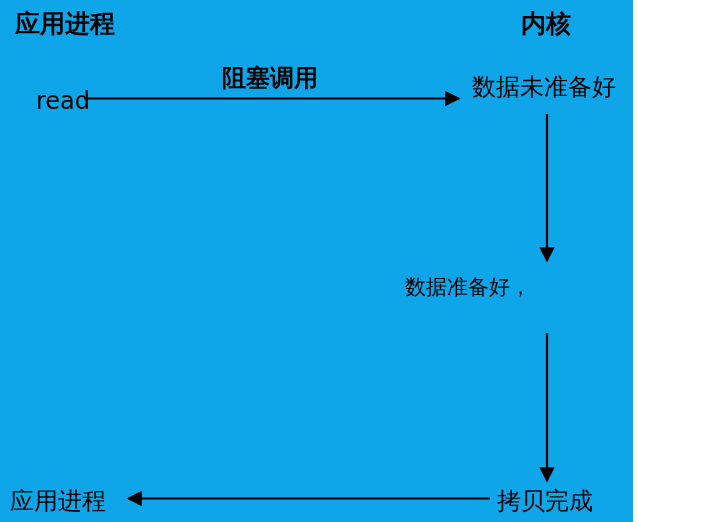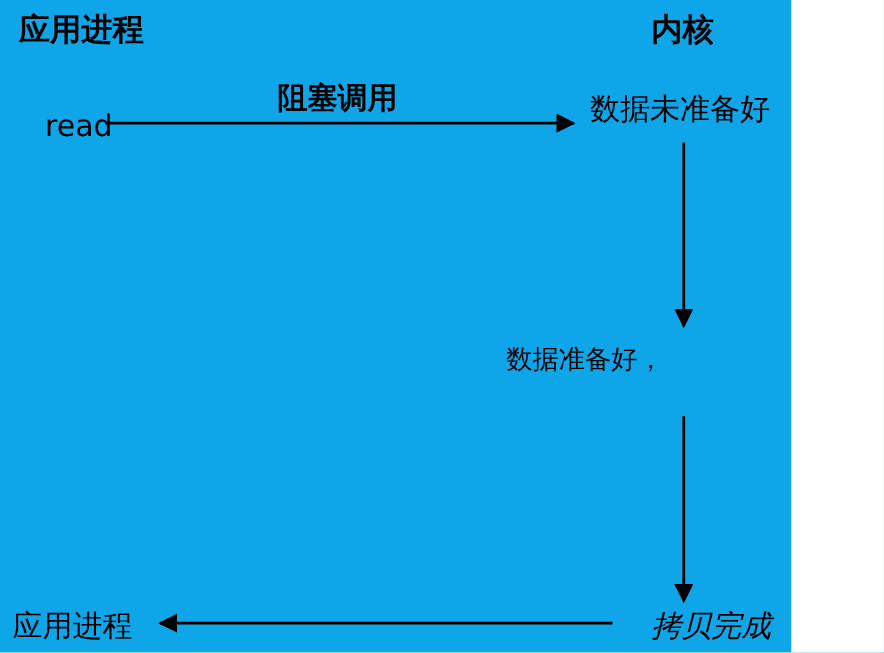--- a/index.html
+++ b/index.html
@@ -98,17 +98,17 @@
 
   <div class="abs node-label" style="left:36px; top:87px;">read</div>
 
   <div class="abs node-label" style="left:472px; top:73px;">数据未准备好</div>
 
   <div class="abs multi-label" style="left:405px; top:274px; width:292px;">
     <div>数据准备好，</div>
   </div>
 
 
-  <div class="abs node-label" style="left:521px; top:487px;font-style:italic;">拷贝完成</div>
+  <div class="abs node-label" style="left:497px; top:487px;">拷贝完成</div>
 
   <div class="abs node-label" style="left:10px; top:487px;">应用进程</div>
 
 </div>
 
 </body></html>

